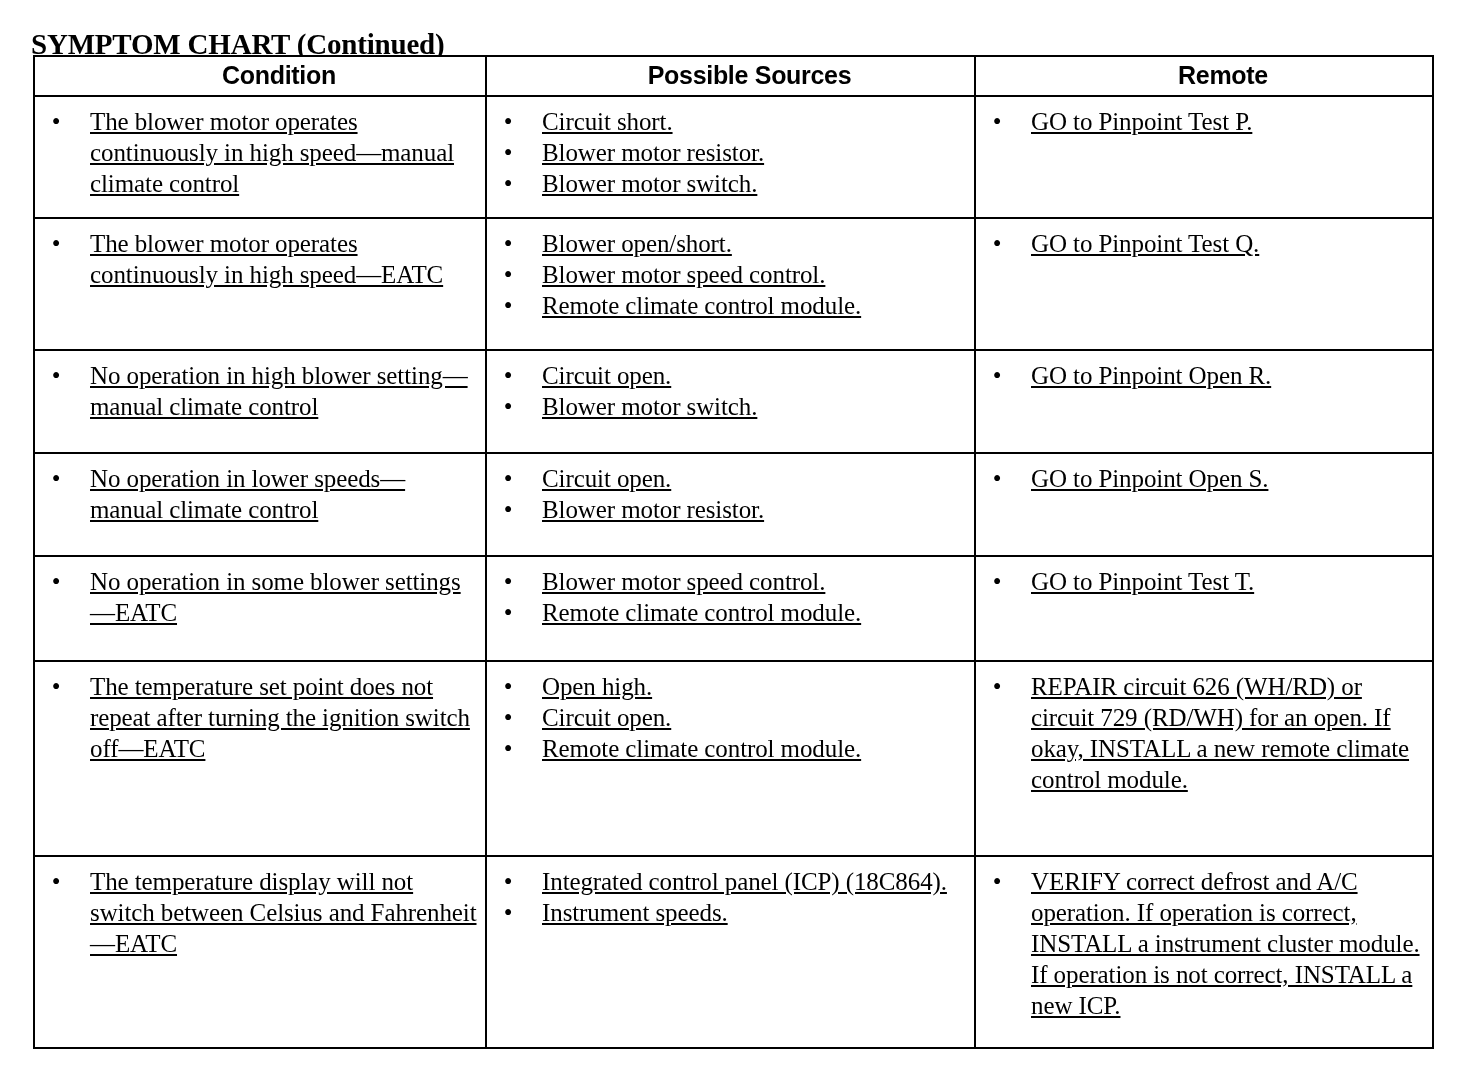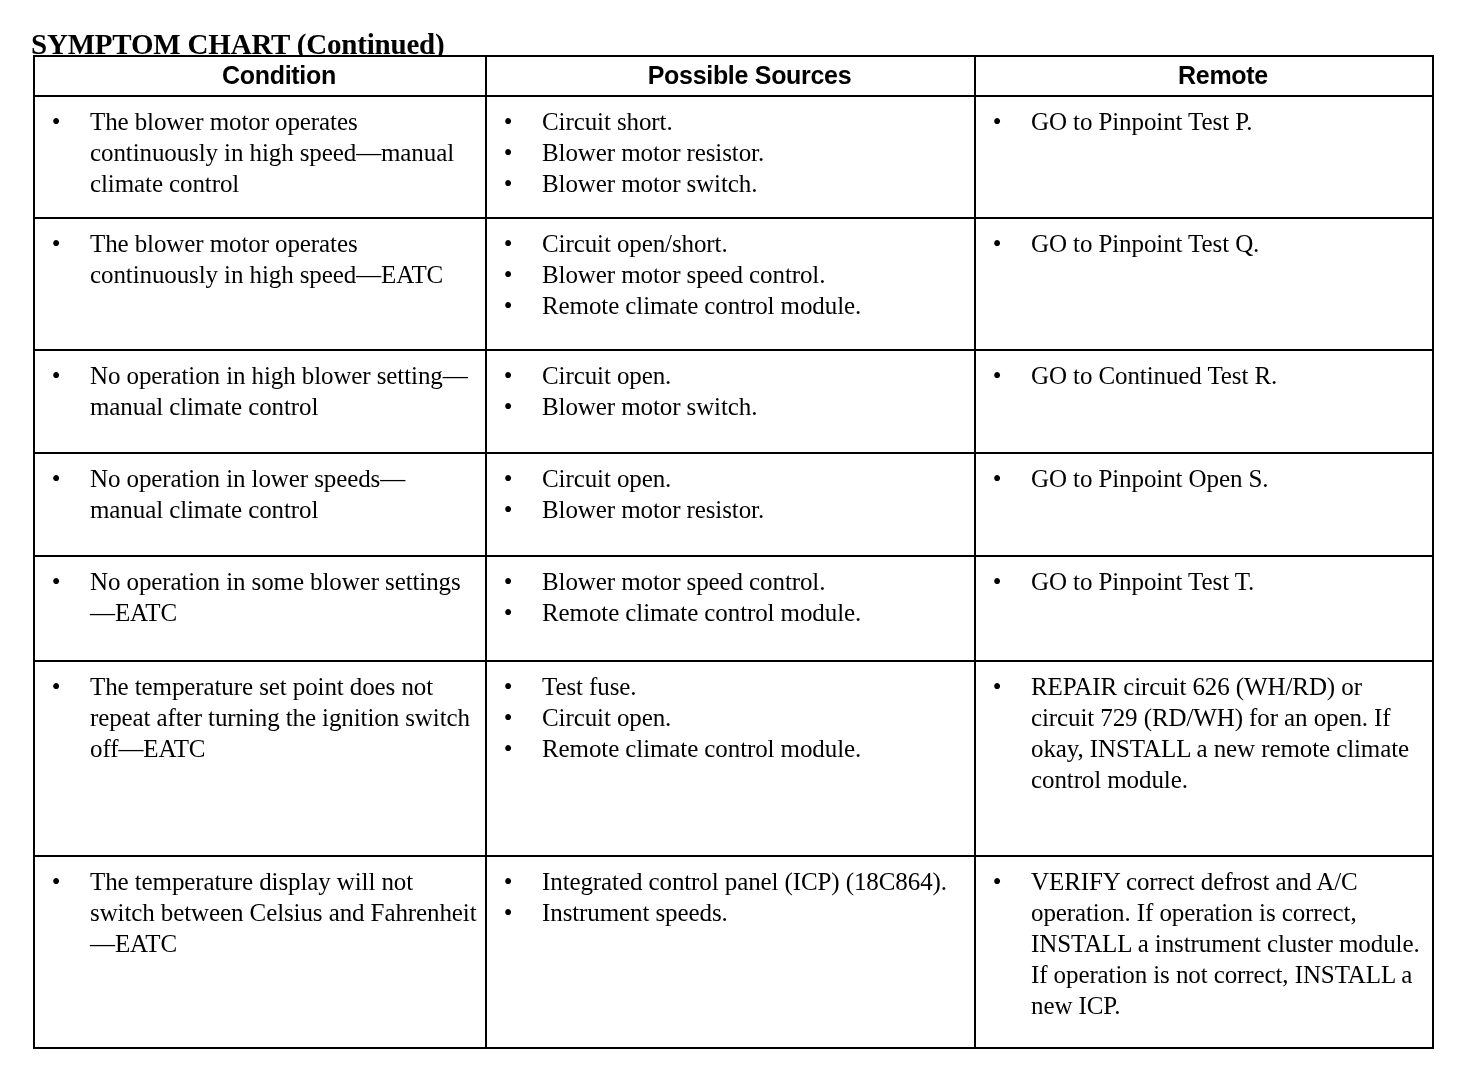--- a/index.html
+++ b/index.html
@@ -91,20 +91,21 @@
     left: 14px;
     top: 0;
     width: 14px;
     font-size: 25px;
     line-height: 31px;
     text-align: center;
   }
 
   ul.cell-list li .li-text {
     display: block;
+    text-decoration: underline;
   }
 
   
   tr[data-row="0"] td { height: 120px; }
   tr[data-row="1"] td { height: 130px; }
   tr[data-row="2"] td { height: 101px; }
   tr[data-row="3"] td { height: 101px; }
   tr[data-row="4"] td { height: 103px; }
   tr[data-row="5"] td { height: 193px; }
   tr[data-row="6"] td { height: 190px; }
@@ -170,21 +171,21 @@
               <li>
                 <span class="bullet">•</span>
                 <span class="li-text">The blower motor operates continuously in high speed—EATC</span>
               </li>
             </ul>
           </td>
           <td>
             <ul class="cell-list">
               <li>
                 <span class="bullet">•</span>
-                <span class="li-text">Circuit open/short.</span>
+                <span class="li-text">Blower open/short.</span>
               </li>
               <li>
                 <span class="bullet">•</span>
                 <span class="li-text">Blower motor speed control.</span>
               </li>
               <li>
                 <span class="bullet">•</span>
                 <span class="li-text">Remote climate control module.</span>
               </li>
             </ul>
@@ -216,21 +217,21 @@
               <li>
                 <span class="bullet">•</span>
                 <span class="li-text">Blower motor switch.</span>
               </li>
             </ul>
           </td>
           <td>
             <ul class="cell-list">
               <li>
                 <span class="bullet">•</span>
-                <span class="li-text">GO to Continued Test R.</span>
+                <span class="li-text">GO to Pinpoint Open R.</span>
               </li>
             </ul>
           </td>
         </tr>
         <tr data-row="3">
           <td>
             <ul class="cell-list">
               <li>
                 <span class="bullet">•</span>
                 <span class="li-text">No operation in lower speeds—manual climate control</span>
@@ -294,21 +295,21 @@
               <li>
                 <span class="bullet">•</span>
                 <span class="li-text">The temperature set point does not repeat after turning the ignition switch off—EATC</span>
               </li>
             </ul>
           </td>
           <td>
             <ul class="cell-list">
               <li>
                 <span class="bullet">•</span>
-                <span class="li-text">Test fuse.</span>
+                <span class="li-text">Open high.</span>
               </li>
               <li>
                 <span class="bullet">•</span>
                 <span class="li-text">Circuit open.</span>
               </li>
               <li>
                 <span class="bullet">•</span>
                 <span class="li-text">Remote climate control module.</span>
               </li>
             </ul>

